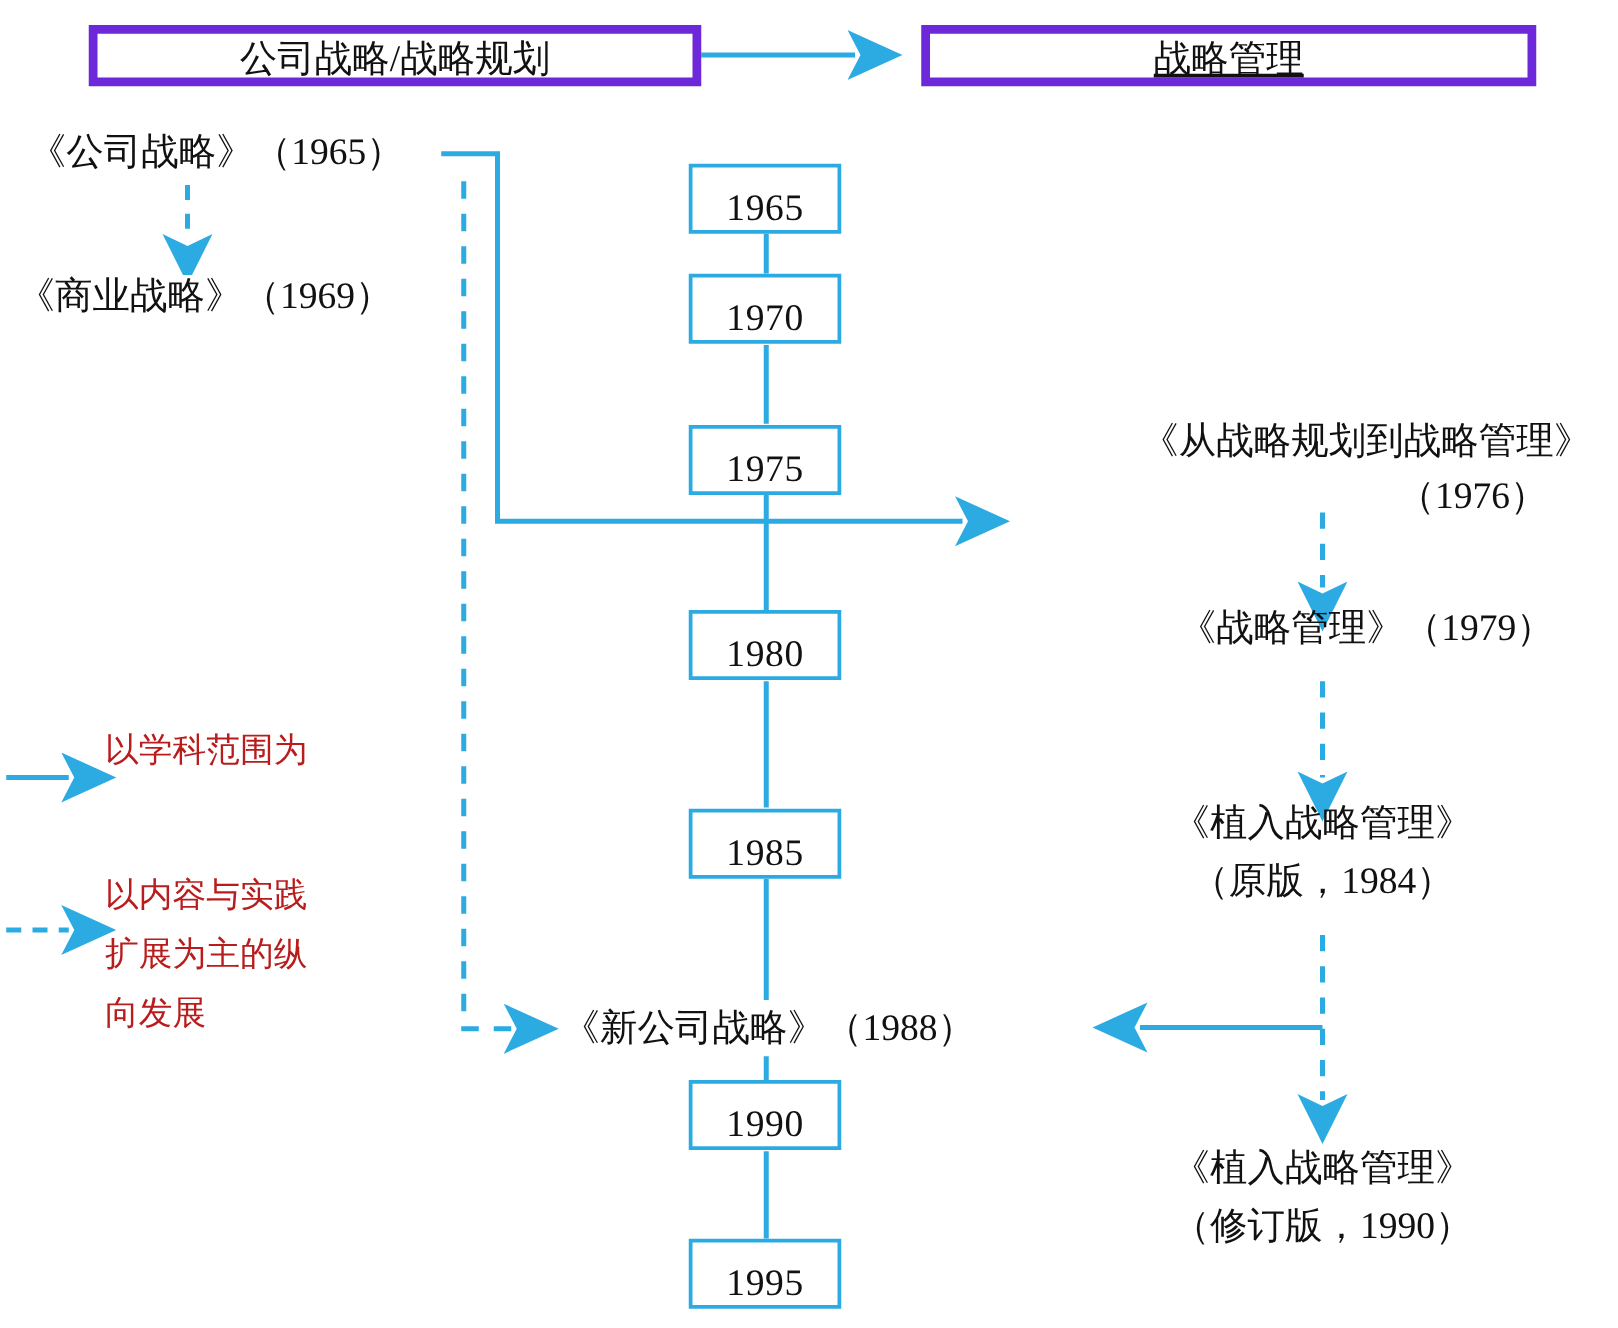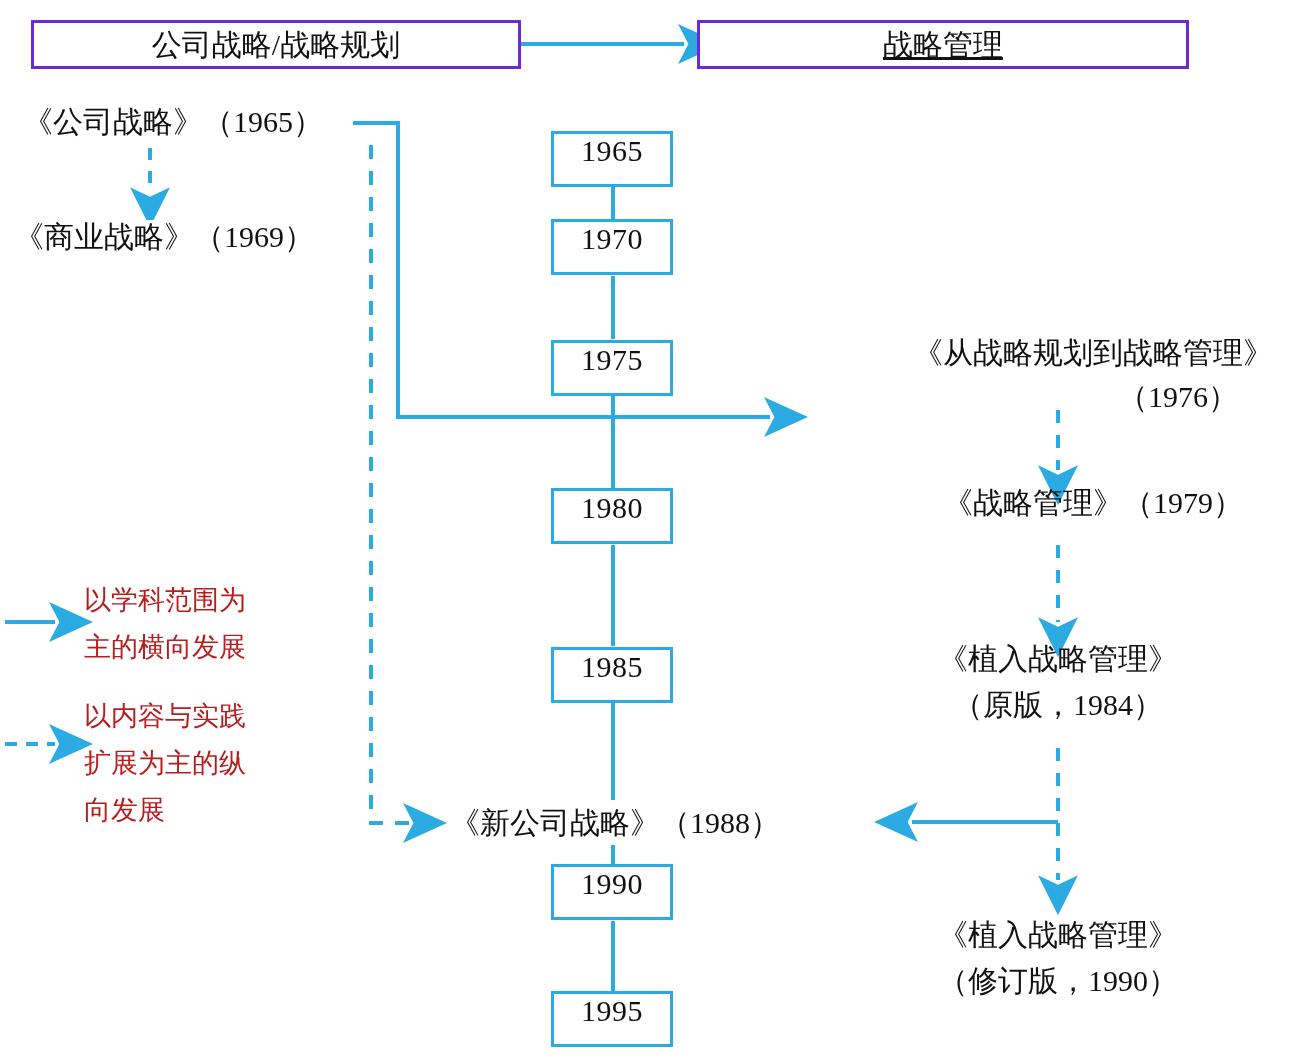--- a/index.html
+++ b/index.html
@@ -19,38 +19,39 @@
     left:0; top:0;
     width:1294px; height:1062px;
     pointer-events:none;
   }
   .node{
     position:absolute;
     box-sizing:border-box;
     border:3px solid #2BABE2;
     background:#ffffff;
     display:flex;
-    align-items:flex-start;
+    align-items:flex-end;
     justify-content:center;
     font-size:30px;
     letter-spacing:0.5px;
     color:#111;
     z-index:3;
   }
   .header-box{
     position:absolute;
     box-sizing:border-box;
-    border:3px solid #6d28d9;
+    border:7px solid #6d28d9;
     background:#ffffff;
     display:flex;
-    align-items:flex-end;
+    align-items:flex-start;
     justify-content:center;
     font-size:30px;
     color:#111;
     z-index:3;
+    margin-left:40px;
   }
   .label{
     position:absolute;
     font-size:30px;
     line-height:44px;
     color:#111;
     white-space:pre;
     z-index:4;
     background:transparent;
   }
@@ -188,19 +189,18 @@
 
   <div class="label center" style="left:898px; top:637px; width:320px;">《植入战略管理》</div>
 
   <div class="label center" style="left:898px; top:683px; width:320px;">（原版，1984）</div>
 
   <div class="label center" style="left:898px; top:913px; width:320px;">《植入战略管理》</div>
 
   <div class="label center" style="left:898px; top:959px; width:320px;">（修订版，1990）</div>
 
   <div class="legend-text" style="left:84px; top:577px;">以学科范围为</div>
-  <div class="legend-text" style="left:84px; top:624px;">主的横向发展</div>
 
   <div class="legend-text" style="left:84px; top:693px;">以内容与实践</div>
   <div class="legend-text" style="left:84px; top:740px;">扩展为主的纵</div>
   <div class="legend-text" style="left:84px; top:787px;">向发展</div>
 
 </div>
 
 </body></html>

